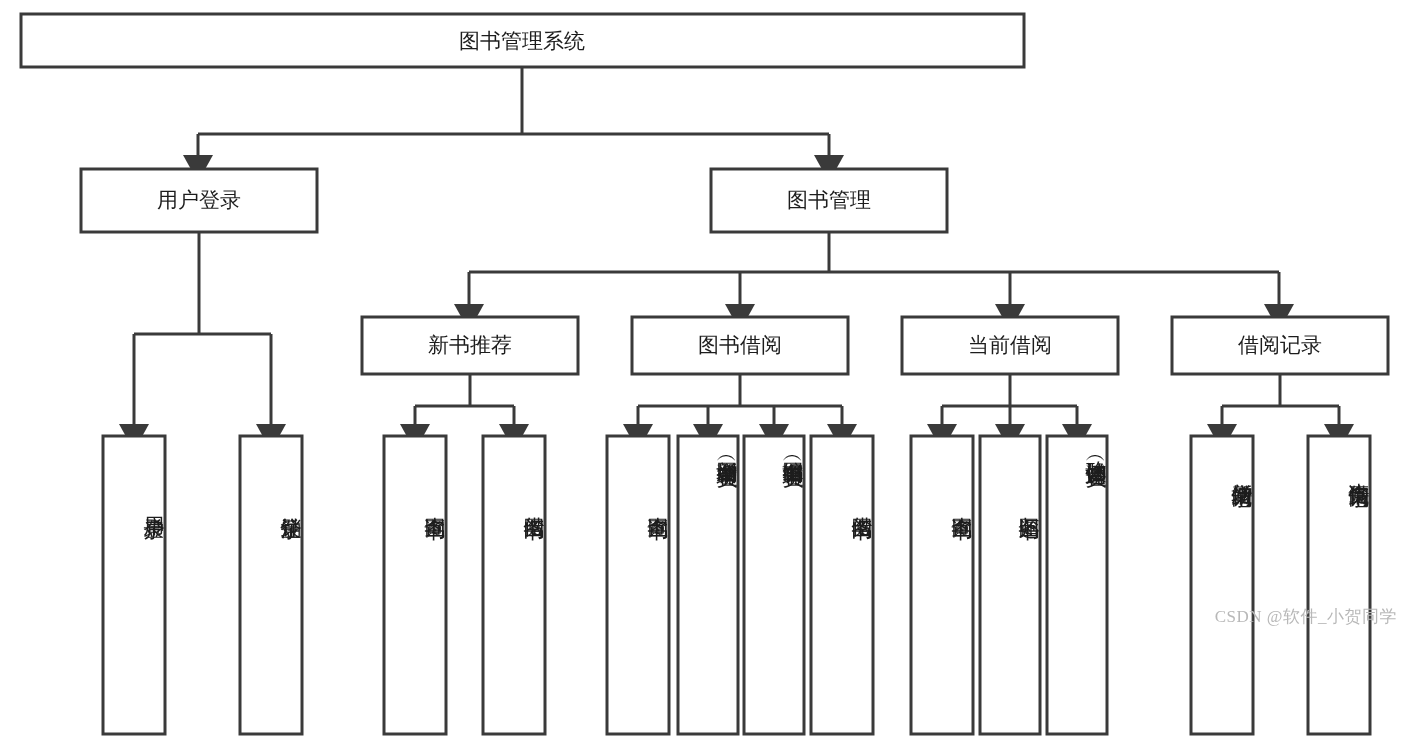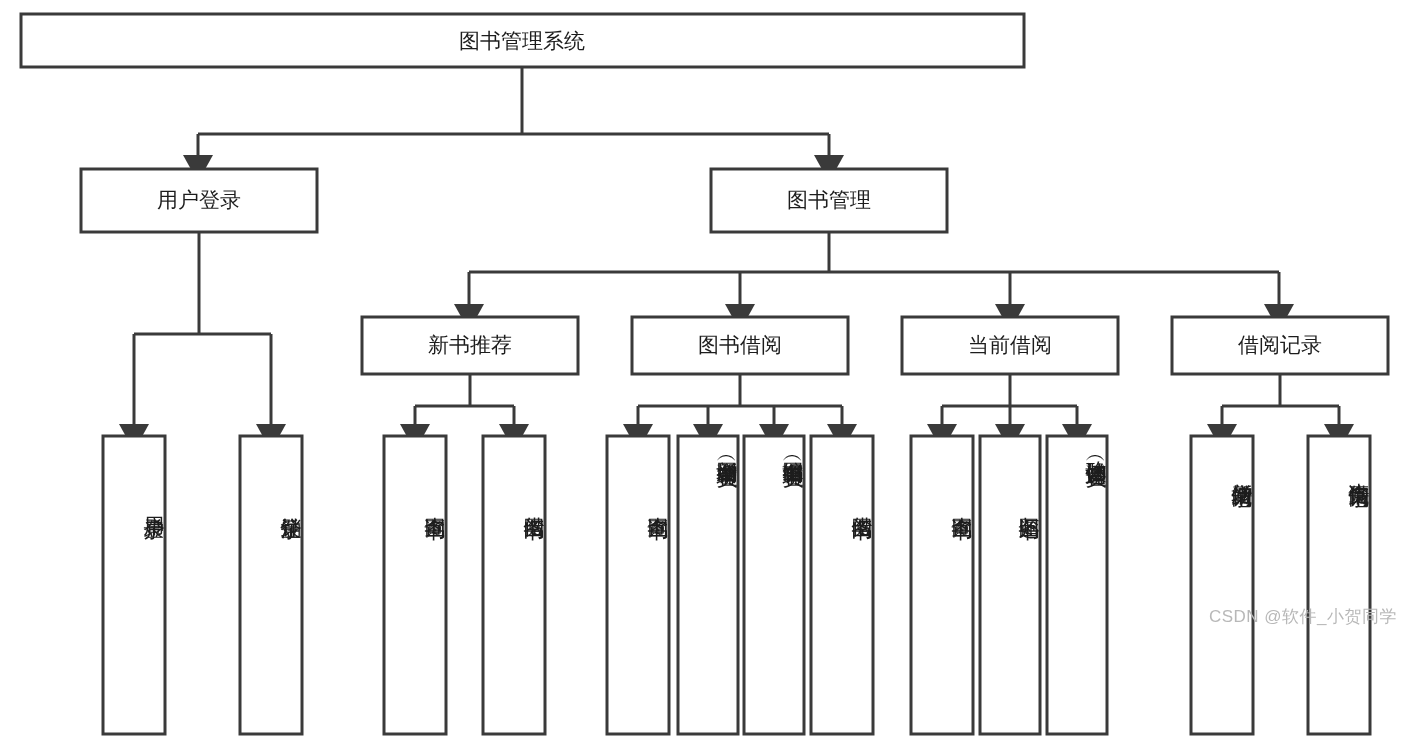--- a/index.html
+++ b/index.html
@@ -57,21 +57,21 @@
     color: #1d1d1d;
     letter-spacing: 1px;
     text-align: center;
     white-space: nowrap;
     pointer-events: none;
   }
   #watermark {
     position: absolute;
     right: 8px;
     bottom: 6px;
-    font-family: Liberation Sans, sans-serif;
+    font-family: Liberation Serif, serif;
     font-size: 17px;
     color: #b8b8b8;
     letter-spacing: 0.5px;
     user-select: none;
   }
 </style>
 </head>
 <body>
 
 <div id="diagram-root">

